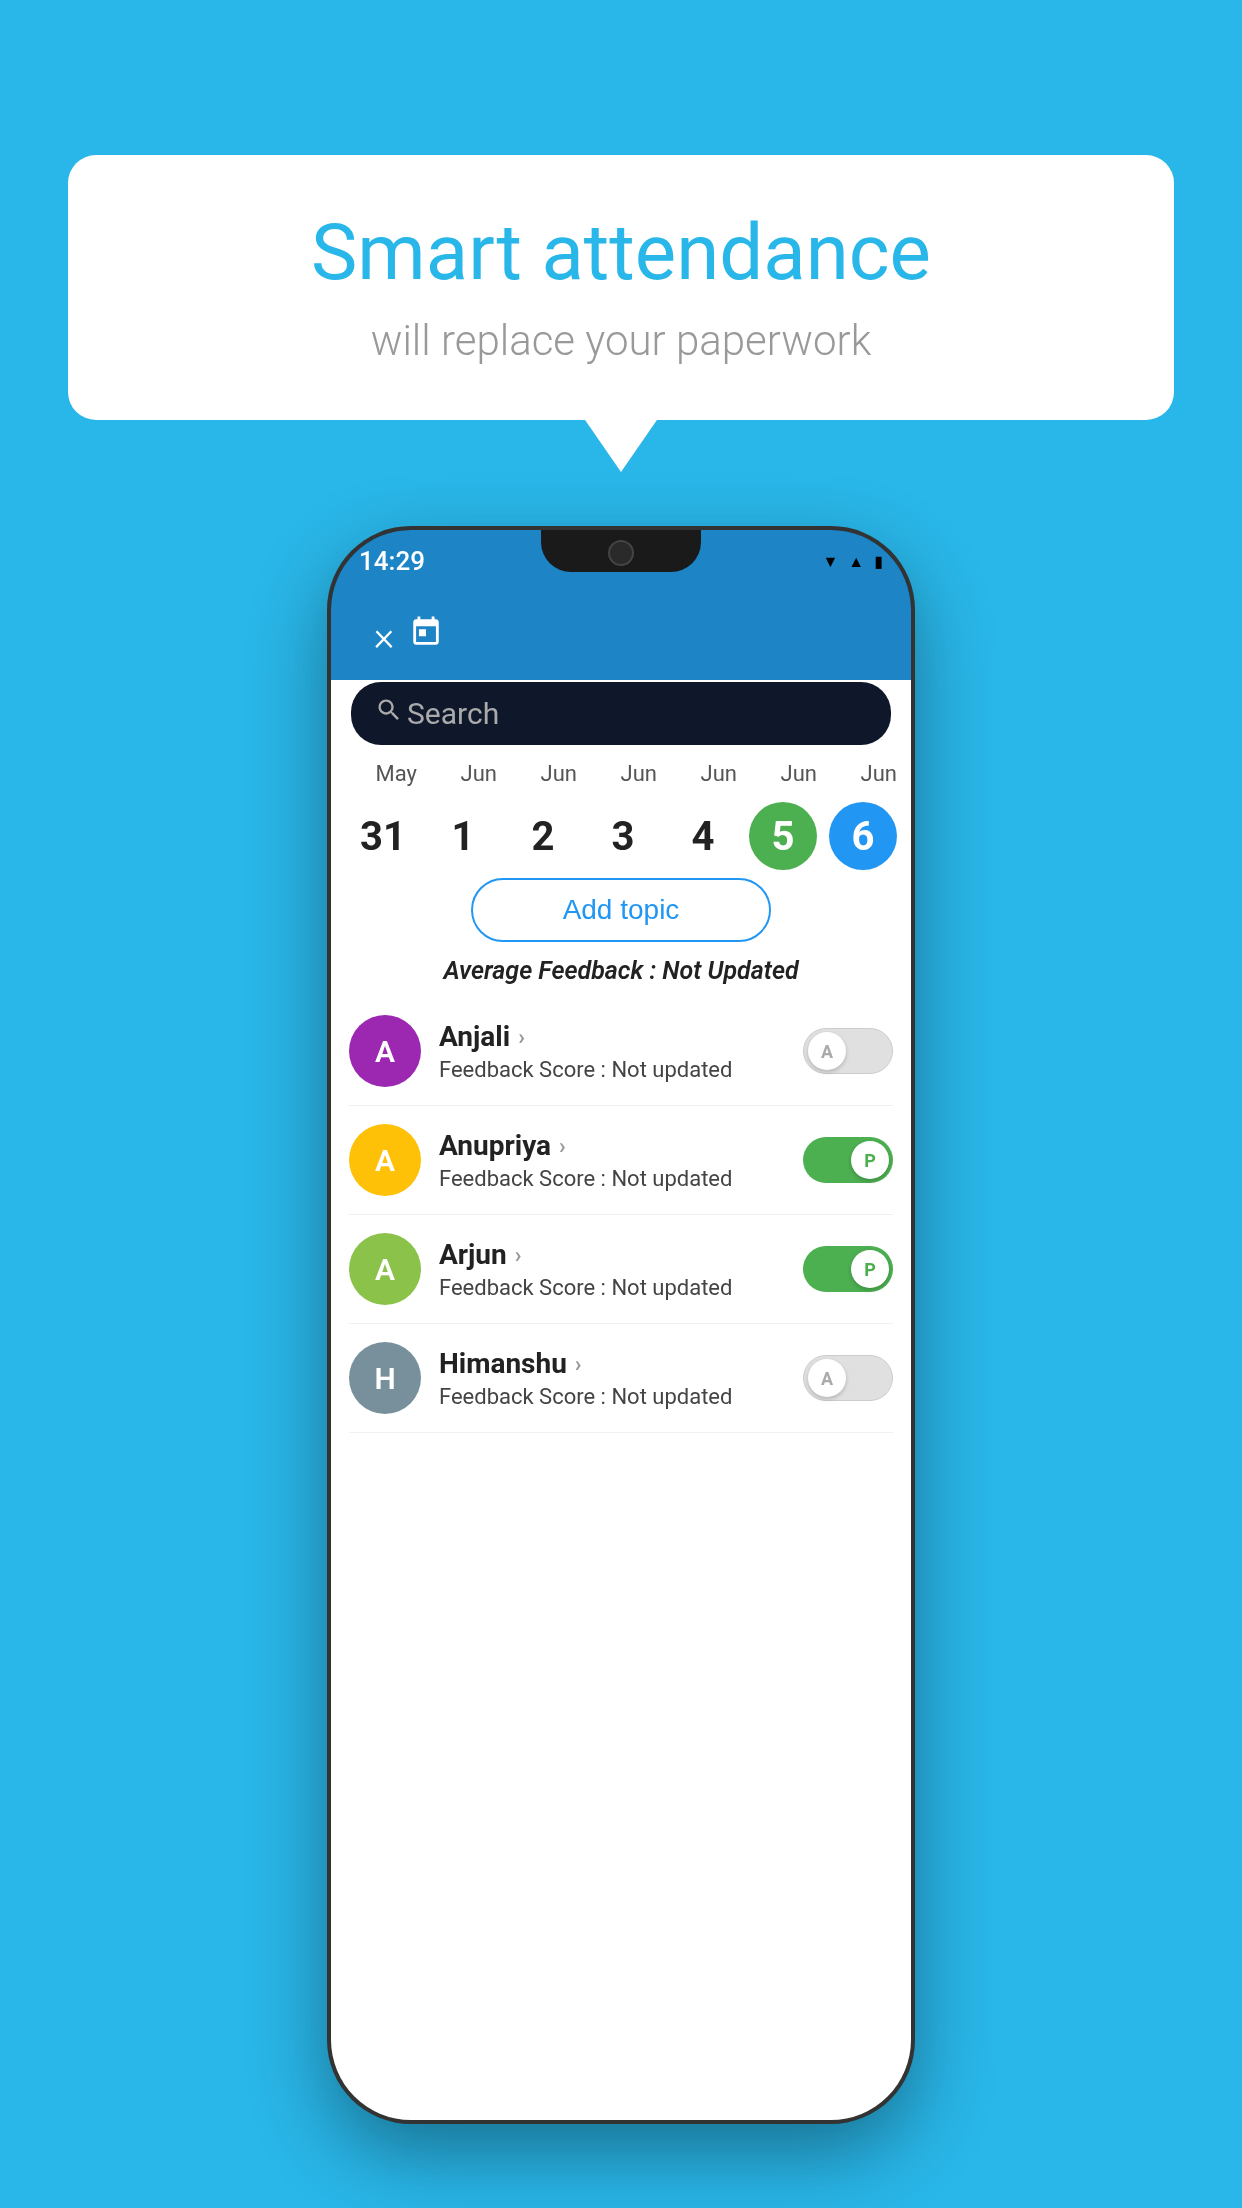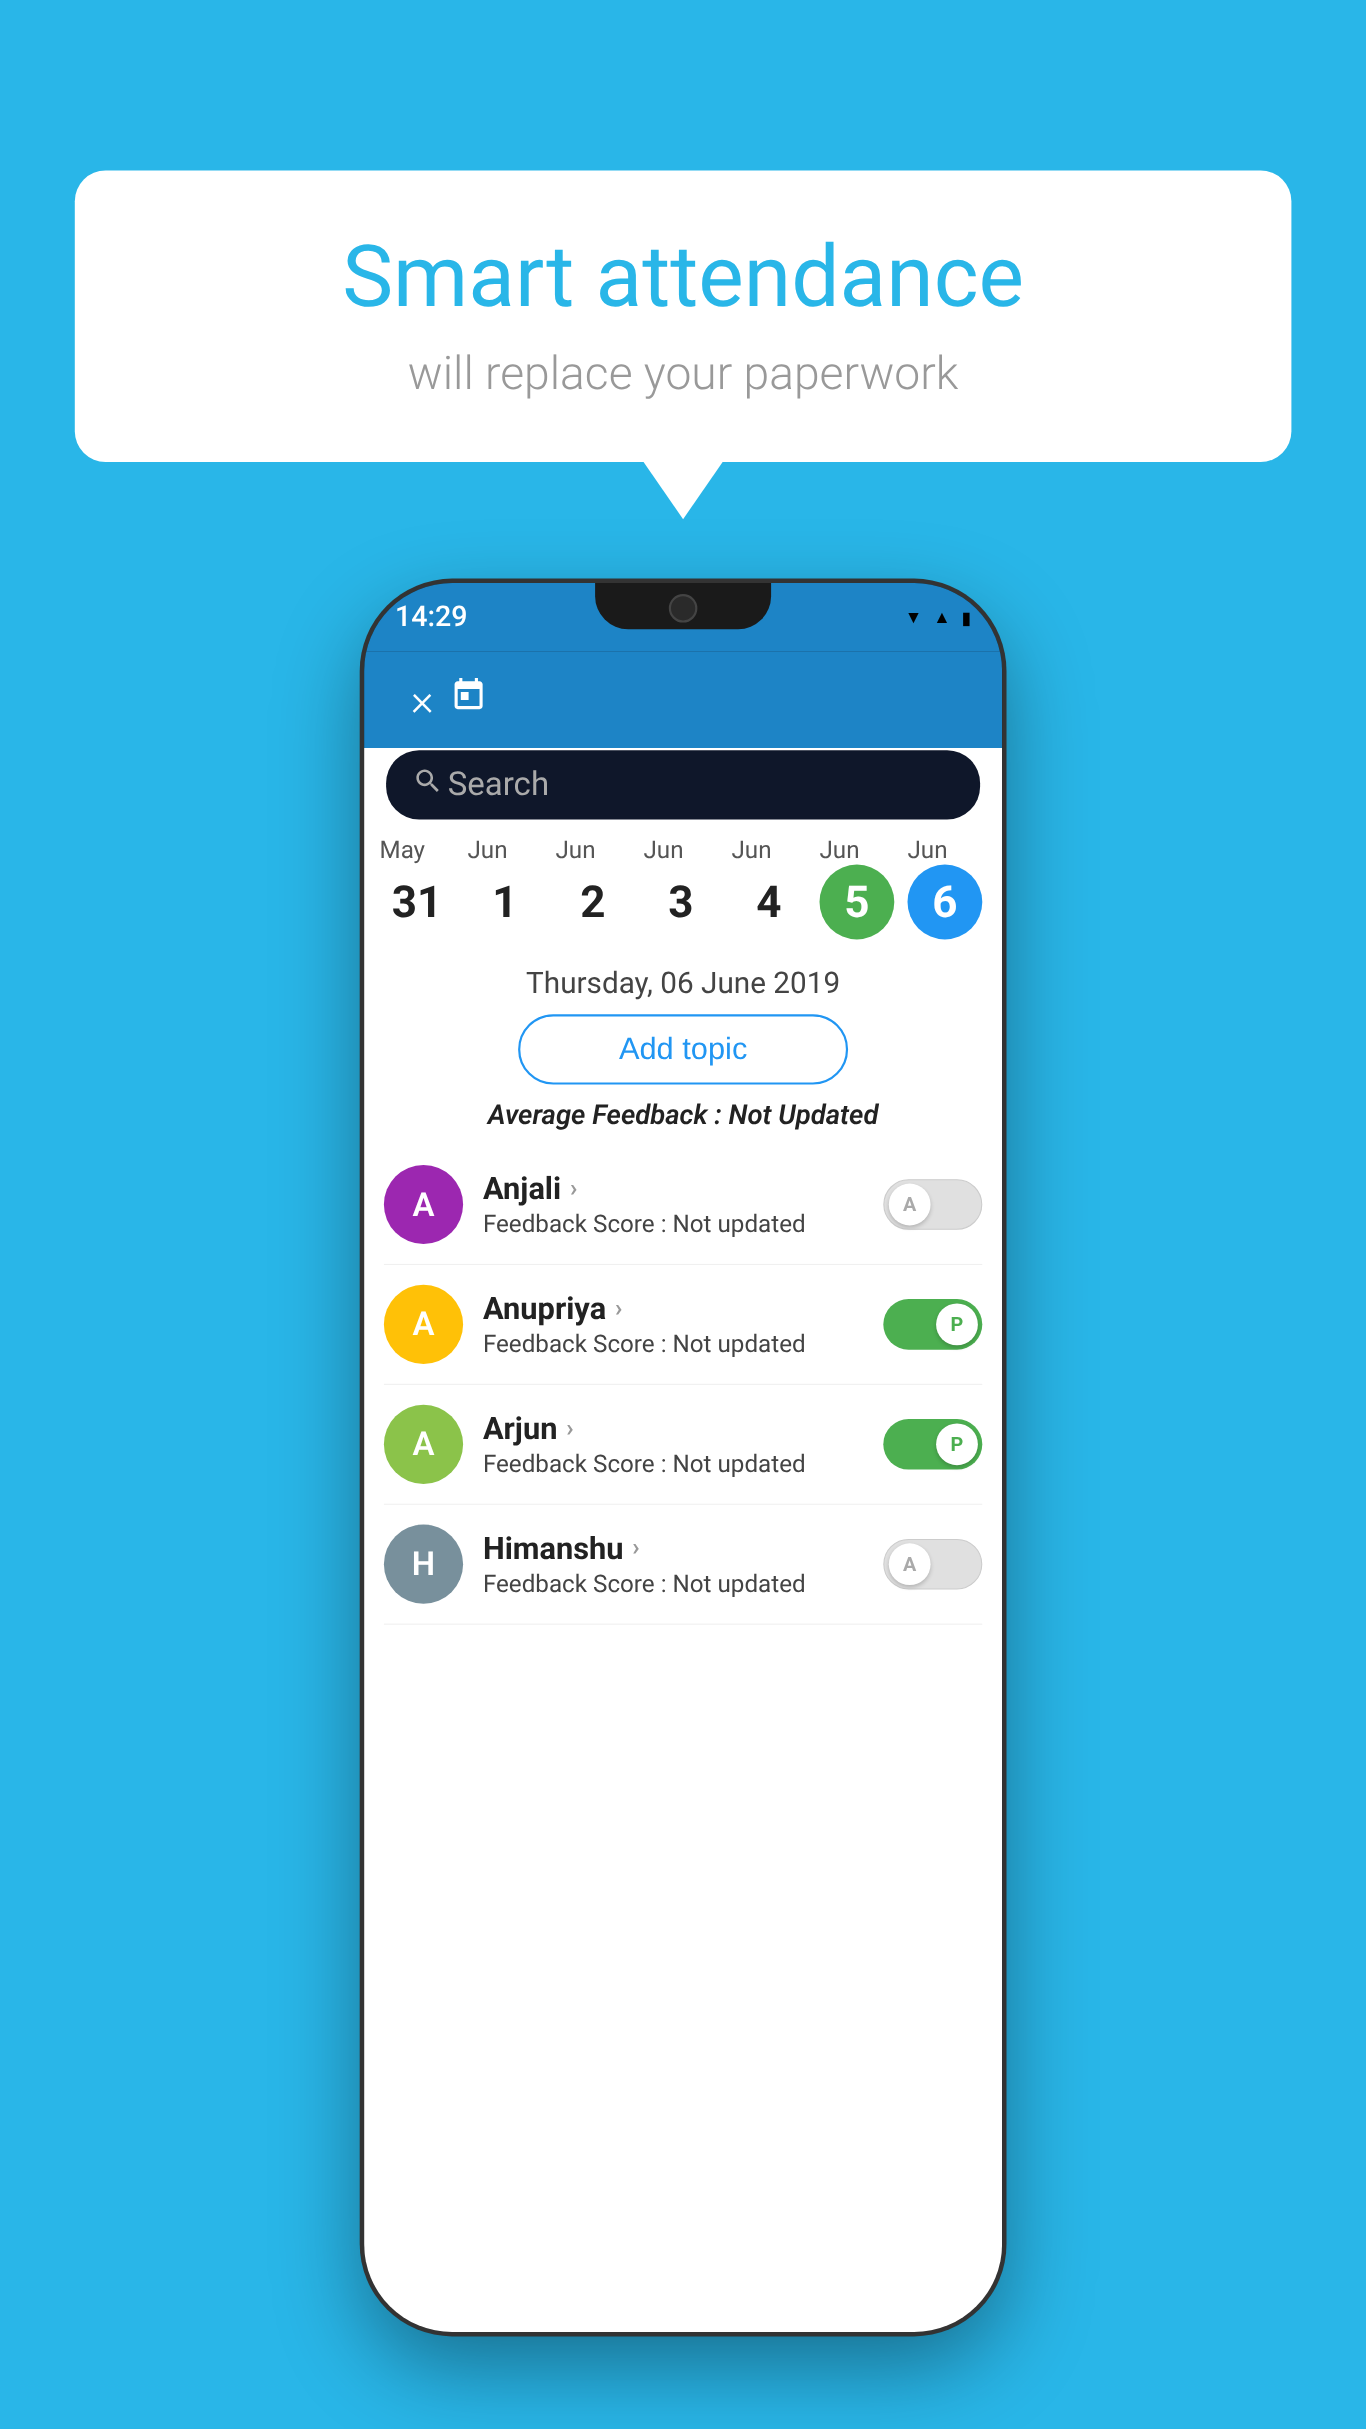--- a/index.html
+++ b/index.html
@@ -196,22 +196,22 @@
     .calendar-row {
       display: flex;
       padding: 0 10px;
       margin-top: 8px;
     }
 
     .calendar-col {
       flex: 1;
       display: flex;
       flex-direction: column;
-      align-items: flex-start;
-      gap: 0;
+      align-items: flex-end;
+      gap: 16px;
       padding: 8px 4px;
     }
 
     .cal-month {
       font-size: 22px;
       color: #555;
       font-weight: 400;
     }
 
     .cal-date {
@@ -439,21 +439,20 @@
         <div class="calendar-col">
           <div class="cal-month">Jun</div>
           <div class="cal-date today">5</div>
         </div>
         <div class="calendar-col">
           <div class="cal-month">Jun</div>
           <div class="cal-date selected">6</div>
         </div>
       </div>
 
-    <div class="selected-date-info">Thursday, 06 June 2019</div>
 
     <button class="add-topic-btn">Add topic</button>
 
     <div class="avg-feedback">
       <span>Average Feedback : </span><span>Not Updated</span>
     </div>
 
     <div class="student-list" id="student-list">
     <div class="student-item">
           <div class="avatar" style="background-color: rgb(156, 39, 176);">A</div>

